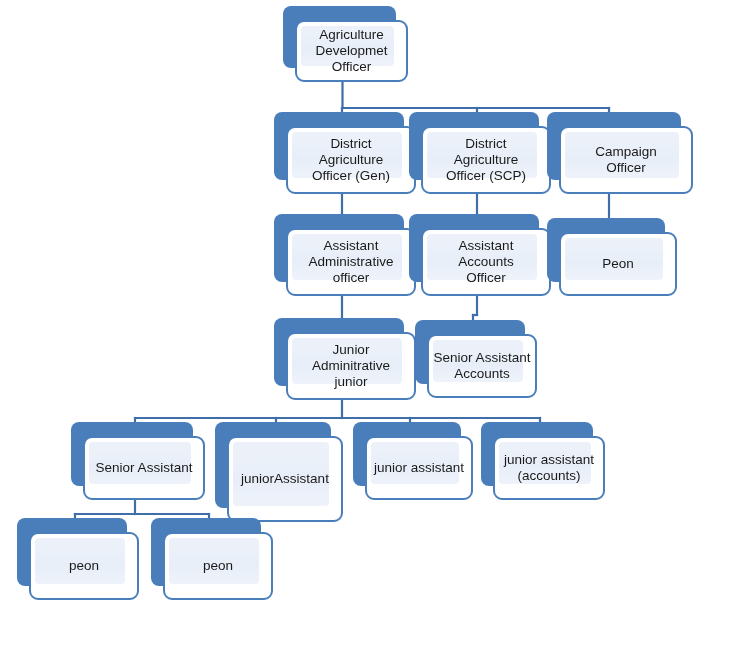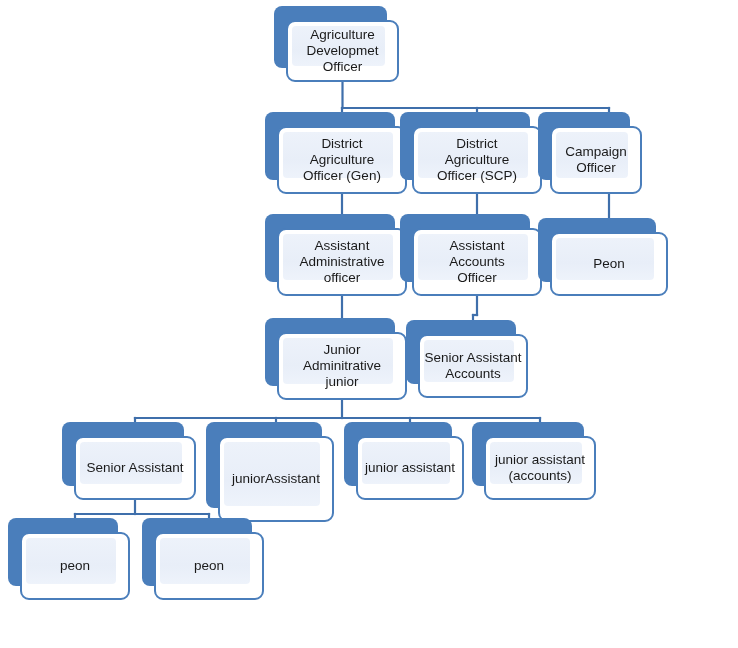--- a/index.html
+++ b/index.html
@@ -23,20 +23,21 @@
     left: 0;
     top: 0;
     width: 738px;
     height: 648px;
     pointer-events: none;
   }
   
   .node {
     position: absolute;
     box-sizing: border-box;
+    margin-left: 9px;
   }
   .node .card-back {
     position: absolute;
     left: 0;
     top: 0;
     width: calc(100% - 12px);
     height: calc(100% - 14px);
     background: #4a7ebb;
     border-radius: 8px;
   }
@@ -132,21 +133,21 @@
       </div>
       <div class="node" style="left: 400px; top: 112px; width: 142px; height: 82px;">
         <div class="card-back"></div>
         <div class="card-front">
           <div class="card-inner"></div>
         </div>
         <div class="card-label">District
 Agriculture
 Officer (SCP)</div>
       </div>
-      <div class="node" style="left: 538px; top: 112px; width: 104px; height: 82px;">
+      <div class="node" style="left: 538px; top: 112px; width: 146px; height: 82px;">
         <div class="card-back"></div>
         <div class="card-front">
           <div class="card-inner"></div>
         </div>
         <div class="card-label">Campaign
 Officer</div>
       </div>
       <div class="node" style="left: 265px; top: 214px; width: 142px; height: 82px;">
         <div class="card-back"></div>
         <div class="card-front">

